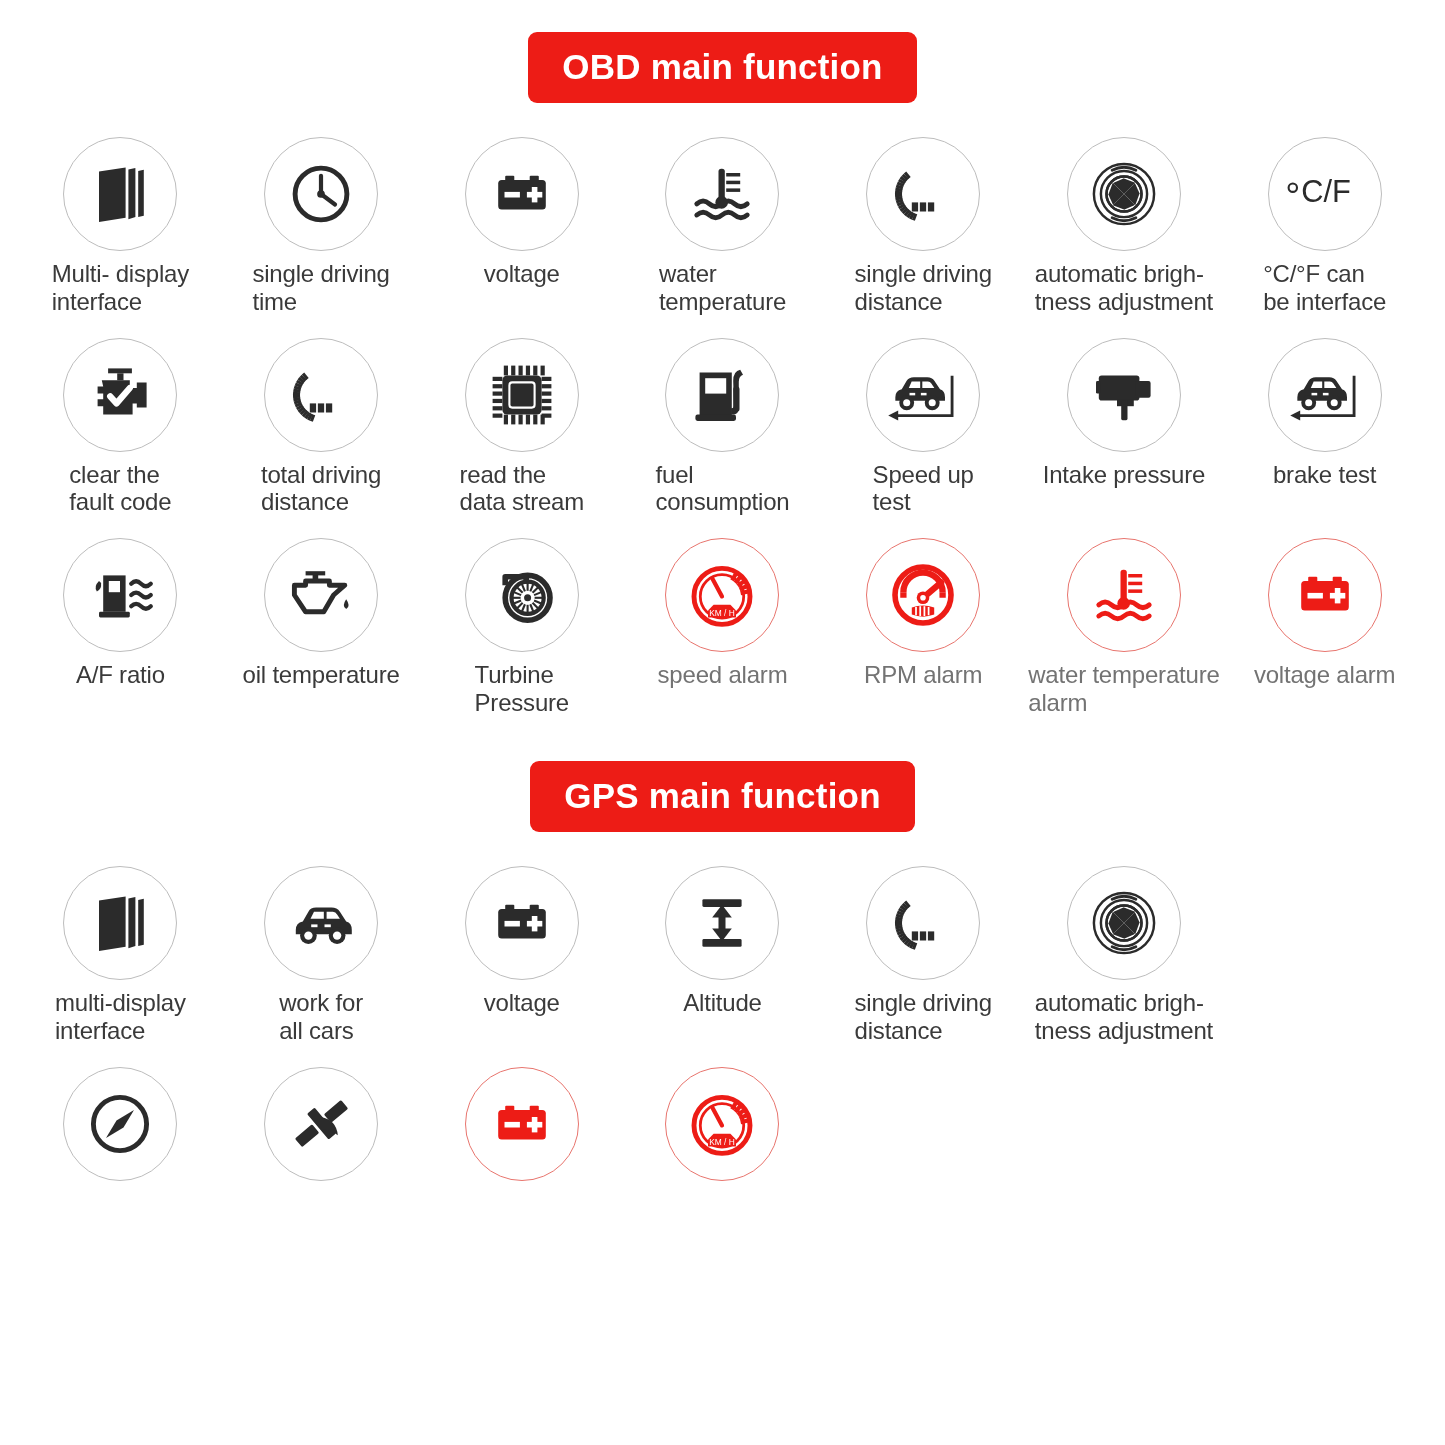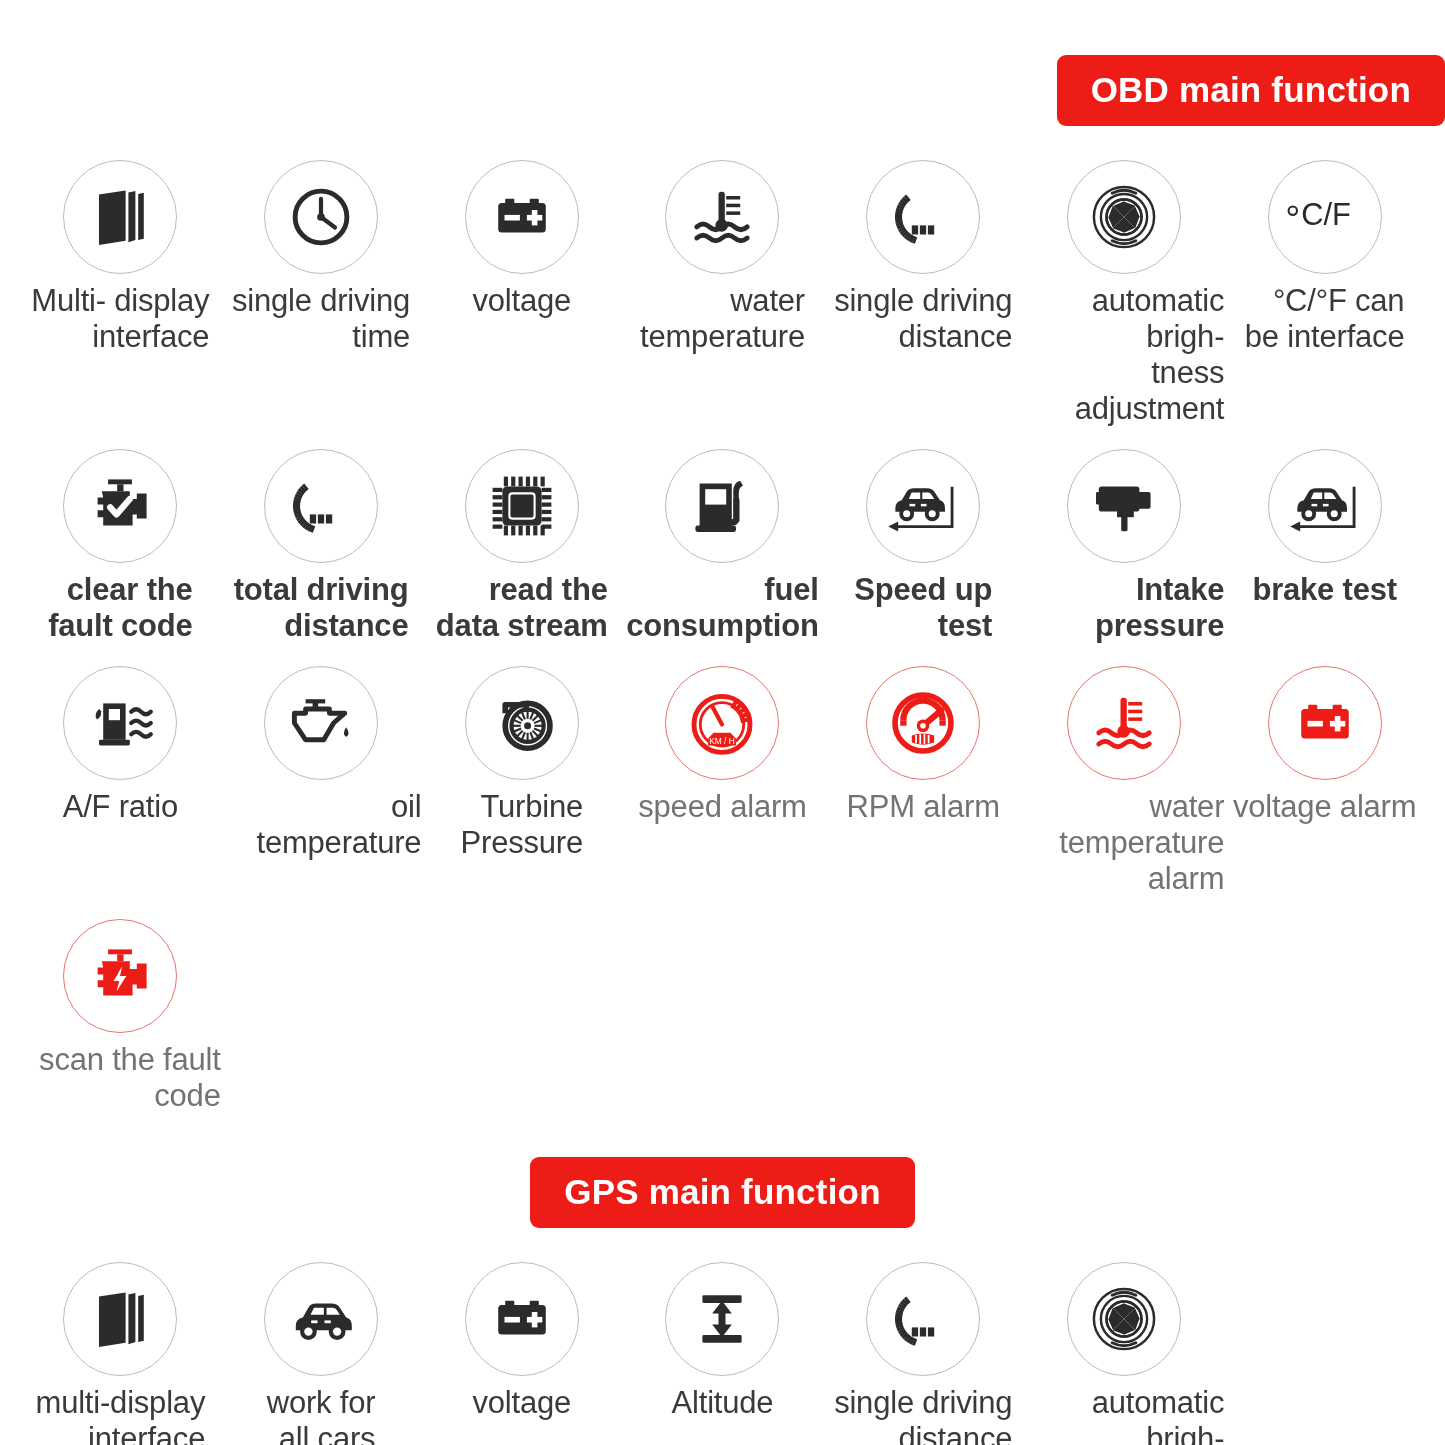--- a/index.html
+++ b/index.html
@@ -40,37 +40,37 @@
   .bubble {
     width: 114px; height: 114px;
     border-radius: 50%;
     border: 1.2px solid #bdbdbd;
     display: flex; align-items: center; justify-content: center;
     flex: 0 0 auto;
   }
   .cell.red .bubble { border-color: #E8756E; }
   .caption {
     margin-top: 9px;
-    font-size: 31px;
+    font-size: 24px;
     line-height: 1.16;
-    text-align: right;
+    text-align: left;
     color: #3a3a3a;
     font-family: "Liberation Sans", sans-serif;
     white-space: pre-line;
     letter-spacing: -0.2px;
   }
   .cell.red .caption { color: #737373; }
 
   .r1 { margin-top: 34px; }
-  .r2 { margin-top: 22px; font-weight: bold; }
+  .r2 { margin-top: 22px; }
   .r3 { margin-top: 22px; }
   .r4 { margin-top: 22px; }
 
   
-  .obd-head { padding-top: 55px; justify-content: flex-end; }
+  .obd-head { padding-top: 32px; }
   .gps-head { padding-top: 44px; }
 
   svg { display: block; }
 </style>
 </head>
 <body>
 
 <div class="page">
 
   <div class="section-head obd-head">
@@ -560,35 +560,20 @@
             <g fill="#fff">
               <rect x="25" y="47" width="22" height="8"></rect>
               <rect x="57" y="47" width="22" height="8"></rect>
               <rect x="64" y="40" width="8" height="22"></rect>
             </g>
           </svg>
         </div>
         <div class="caption">voltage alarm</div>
       </div>
     </div>
-  <div class="grid r4">
-      <div class="cell red">
-        <div class="bubble">
-          <svg width="70" height="70" viewBox="0 0 100 100">
-            <g fill="#ED1C16">
-              <rect x="33" y="12" width="34" height="7"></rect>
-              <rect x="46" y="19" width="9" height="10"></rect>
-              <path d="M24 29 h40 v11 h10 v-8 h14 v36 h-14 v-6 h-6 v16 h-42 v-12 h-8 v-10 h8 v-8 h-8 v-10 h8 z"></path>
-            </g>
-            <path d="M53 36 L41 57 L49 57 L45 72 L59 50 L50 50 Z" fill="#fff"></path>
-          </svg>
-        </div>
-        <div class="caption">scan the fault code</div>
-      </div>
-    </div>
 
   <div class="section-head gps-head">
     <div class="pill">GPS main function</div>
   </div>
   <div class="grid r1">
       <div class="cell">
         <div class="bubble">
           <svg width="70" height="70" viewBox="0 0 100 100">
             <g fill="#2b2b2b">
               <path d="M20 18 L58 12 L58 84 L20 90 Z"></path>

